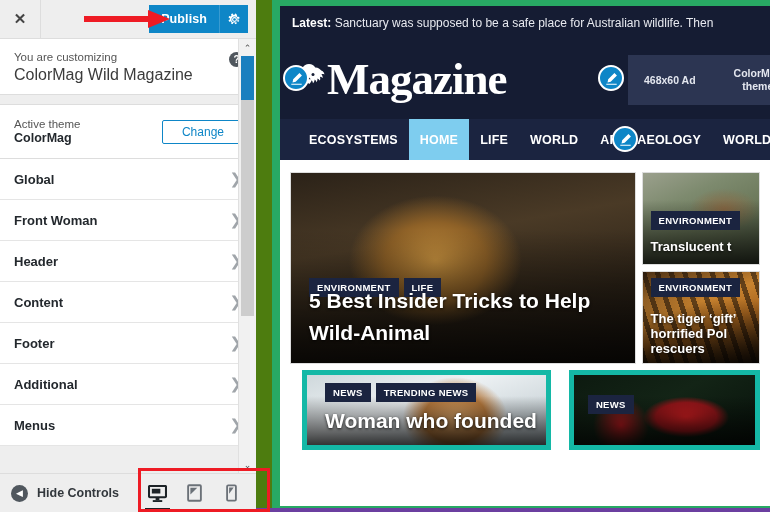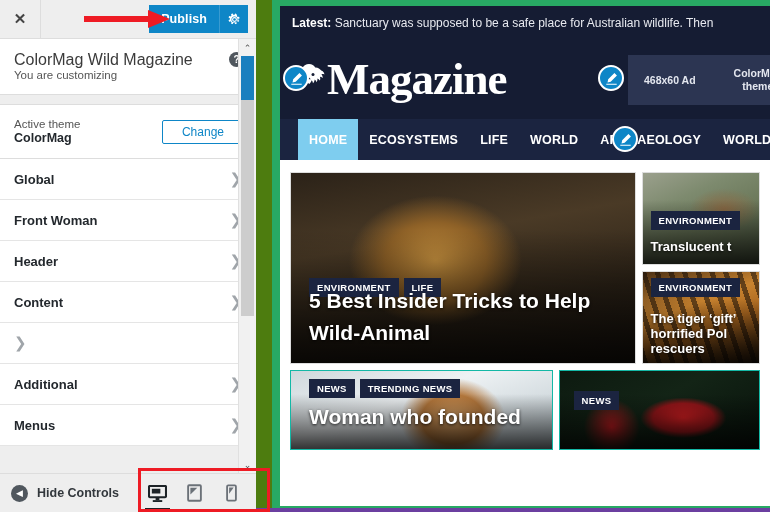--- a/index.html
+++ b/index.html
@@ -324,21 +324,21 @@
     text-shadow: 0 1px 3px rgba(0,0,0,.8);
   }
 
   #col-right { width: 120px; display: flex; flex-direction: column; gap: 6px; }
   .small-card {
     position: relative; height: 93px; overflow: hidden;
     border: 1px solid #ddd; box-sizing: border-box;
   }
 
   #grid-bottom { display: flex; padding: 6px 10px 0 10px; gap: 6px; }
-  .wide-card { position: relative; height: 80px; overflow: hidden; border:1px solid #14b8a6; box-sizing:border-box;}
+  .wide-card { position: relative; height: 80px; overflow: hidden; border:5px solid #14b8a6; box-sizing:border-box;margin-left:12px;}
   #bot-left { width: 266px; }
   #bot-right { width: 204px; }
 
   
   #bottom-purple {
     position: absolute; left: 0; bottom: 0; width: 514px; height: 4px;
     background: #6b3fa0;
   }
 </style>
 </head>
@@ -360,22 +360,22 @@
             <path fill="#ffffff" d="M17.4 11.6l-1.5-.5a6.1 6.1 0 0 0 0-2.2l1.5-.5a.6.6 0 0 0 .4-.8l-.6-1.6a.6.6 0 0 0-.8-.3l-1.4.6a6.2 6.2 0 0 0-1.6-1.6l.6-1.4a.6.6 0 0 0-.3-.8L11.5.9a.6.6 0 0 0-.8.4l-.5 1.5a6.1 6.1 0 0 0-2.2 0L7.5 1.3a.6.6 0 0 0-.8-.4L5.1 1.5a.6.6 0 0 0-.3.8l.6 1.4A6.2 6.2 0 0 0 3.8 5.3l-1.4-.6a.6.6 0 0 0-.8.3l-.6 1.6a.6.6 0 0 0 .4.8l1.5.5a6.1 6.1 0 0 0 0 2.2l-1.5.5a.6.6 0 0 0-.4.8l.6 1.6a.6.6 0 0 0 .8.3l1.4-.6a6.2 6.2 0 0 0 1.6 1.6l-.6 1.4a.6.6 0 0 0 .3.8l1.6.6a.6.6 0 0 0 .8-.4l.5-1.5a6.1 6.1 0 0 0 2.2 0l.5 1.5a.6.6 0 0 0 .8.4l1.6-.6a.6.6 0 0 0 .3-.8l-.6-1.4a6.2 6.2 0 0 0 1.6-1.6l1.4.6a.6.6 0 0 0 .8-.3l.6-1.6a.6.6 0 0 0-.4-.8zM10 14.6a4.6 4.6 0 1 1 0-9.2 4.6 4.6 0 0 1 0 9.2z"></path>
           </svg>
         </div>
       </div>
       <svg id="red-arrow" viewBox="0 0 86 22">
         <path d="M0 8 L64 8 L64 2 L86 11 L64 20 L64 14 L0 14 Z" fill="#ee1b24"></path>
       </svg>
     </div>
 
     <div id="cust-title-box">
+      <div id="cust-sub">You are customizing</div>
       <div id="cust-name">ColorMag Wild Magazine</div>
-      <div id="cust-sub">You are customizing</div>
       <div id="help-icon">?</div>
     </div>
 
     <div class="spacer-strip"></div>
 
     <div id="theme-box">
       <div id="theme-text">
         <div id="theme-label">Active theme</div>
         <div id="theme-name">ColorMag</div>
       </div>
@@ -393,20 +393,21 @@
       </div>
       <div class="panel-item">
         <span class="plabel">Header</span>
         <span class="chev">❯</span>
       </div>
       <div class="panel-item">
         <span class="plabel">Content</span>
         <span class="chev">❯</span>
       </div>
       <div class="panel-item">
+        <span class="plabel">Footer</span>
         <span class="chev">❯</span>
       </div>
       <div class="panel-item">
         <span class="plabel">Additional</span>
         <span class="chev">❯</span>
       </div>
       <div class="panel-item">
         <span class="plabel">Menus</span>
         <span class="chev">❯</span>
       </div>
@@ -492,22 +493,22 @@
           </svg>
         </div>
         <div class="edit-pin" style="left:318px; top:26px;">
           <svg width="13" height="13" viewBox="0 0 16 16">
             <path fill="#fff" d="M11.6 1.3l3.1 3.1-7.7 7.7-3.9.8.8-3.9zM1.6 14.4h12.8v1.4H1.6z"></path>
           </svg>
         </div>
       </div>
 
       <div id="site-nav">
+        <div class="nav-item">ECOSYSTEMS</div>
         <div class="nav-item active">HOME</div>
-        <div class="nav-item">ECOSYSTEMS</div>
         <div class="nav-item">LIFE</div>
         <div class="nav-item">WORLD</div>
         <div class="nav-item">ARCHAEOLOGY</div>
         <div class="nav-item">WORLD</div>
         <div class="edit-pin" style="left:332px; top:7px;">
           <svg width="13" height="13" viewBox="0 0 16 16">
             <path fill="#fff" d="M11.6 1.3l3.1 3.1-7.7 7.7-3.9.8.8-3.9zM1.6 14.4h12.8v1.4H1.6z"></path>
           </svg>
         </div>
       </div>

